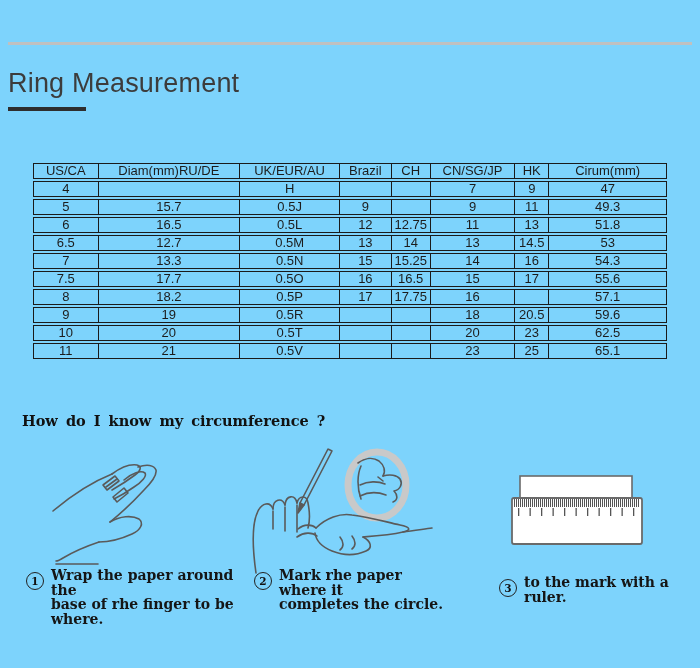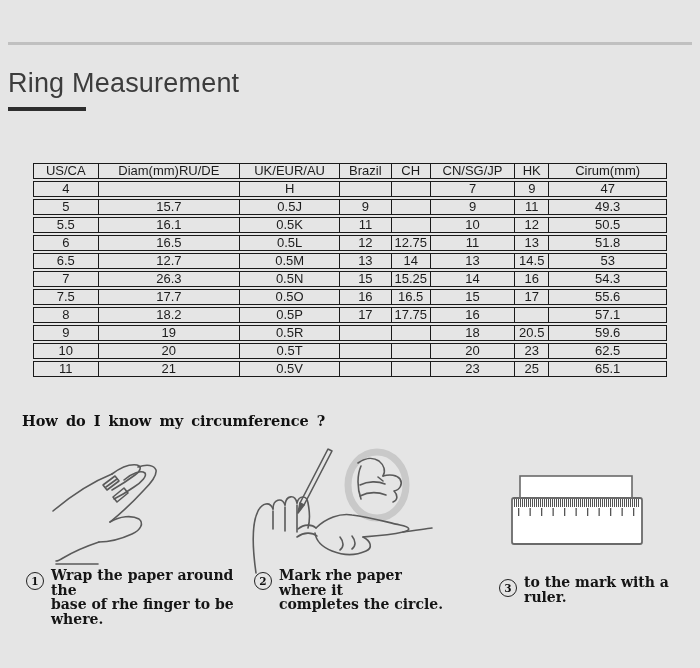--- a/index.html
+++ b/index.html
@@ -1,17 +1,17 @@
 <!DOCTYPE html>
 <html><head>
 <meta charset="utf-8">
 <style>
   html,body{margin:0;padding:0;background:#ffffff;}
   body{width:700px;height:668px;position:relative;font-family:"Liberation Sans",sans-serif;}
-  .page{position:absolute;inset:0;background:#e5e5e5;overflow:hidden;}
+  .page{position:absolute;inset:0;background:#7dd3fc;overflow:hidden;}
 
   .top-divider{position:absolute;left:8px;top:42px;width:684px;height:3px;background:#c0c0c0;}
 
   .page-title{position:absolute;left:8px;top:68px;font-size:27px;color:#3c3c3c;
     font-family:"Liberation Sans",sans-serif;letter-spacing:0.2px;}
   .title-underline{position:absolute;left:8px;top:107px;width:78px;height:4px;background:#2e2e2e;}
 
   .table-wrap{position:absolute;left:33px;top:161px;width:634px;}
   table.size-chart{width:100%;border-collapse:separate;border-spacing:0 2px;
     font-size:13px;color:#1c1c1c;}
@@ -85,30 +85,20 @@
             <td>5</td>
             <td>15.7</td>
             <td>0.5J</td>
             <td>9</td>
             <td></td>
             <td>9</td>
             <td>11</td>
             <td>49.3</td>
           </tr>
           <tr>
-            <td>5.5</td>
-            <td>16.1</td>
-            <td>0.5K</td>
-            <td>11</td>
-            <td></td>
-            <td>10</td>
-            <td>12</td>
-            <td>50.5</td>
-          </tr>
-          <tr>
             <td>6</td>
             <td>16.5</td>
             <td>0.5L</td>
             <td>12</td>
             <td>12.75</td>
             <td>11</td>
             <td>13</td>
             <td>51.8</td>
           </tr>
           <tr>
@@ -116,21 +106,21 @@
             <td>12.7</td>
             <td>0.5M</td>
             <td>13</td>
             <td>14</td>
             <td>13</td>
             <td>14.5</td>
             <td>53</td>
           </tr>
           <tr>
             <td>7</td>
-            <td>26.3</td>
+            <td>13.3</td>
             <td>0.5N</td>
             <td>15</td>
             <td>15.25</td>
             <td>14</td>
             <td>16</td>
             <td>54.3</td>
           </tr>
           <tr>
             <td>7.5</td>
             <td>17.7</td>

